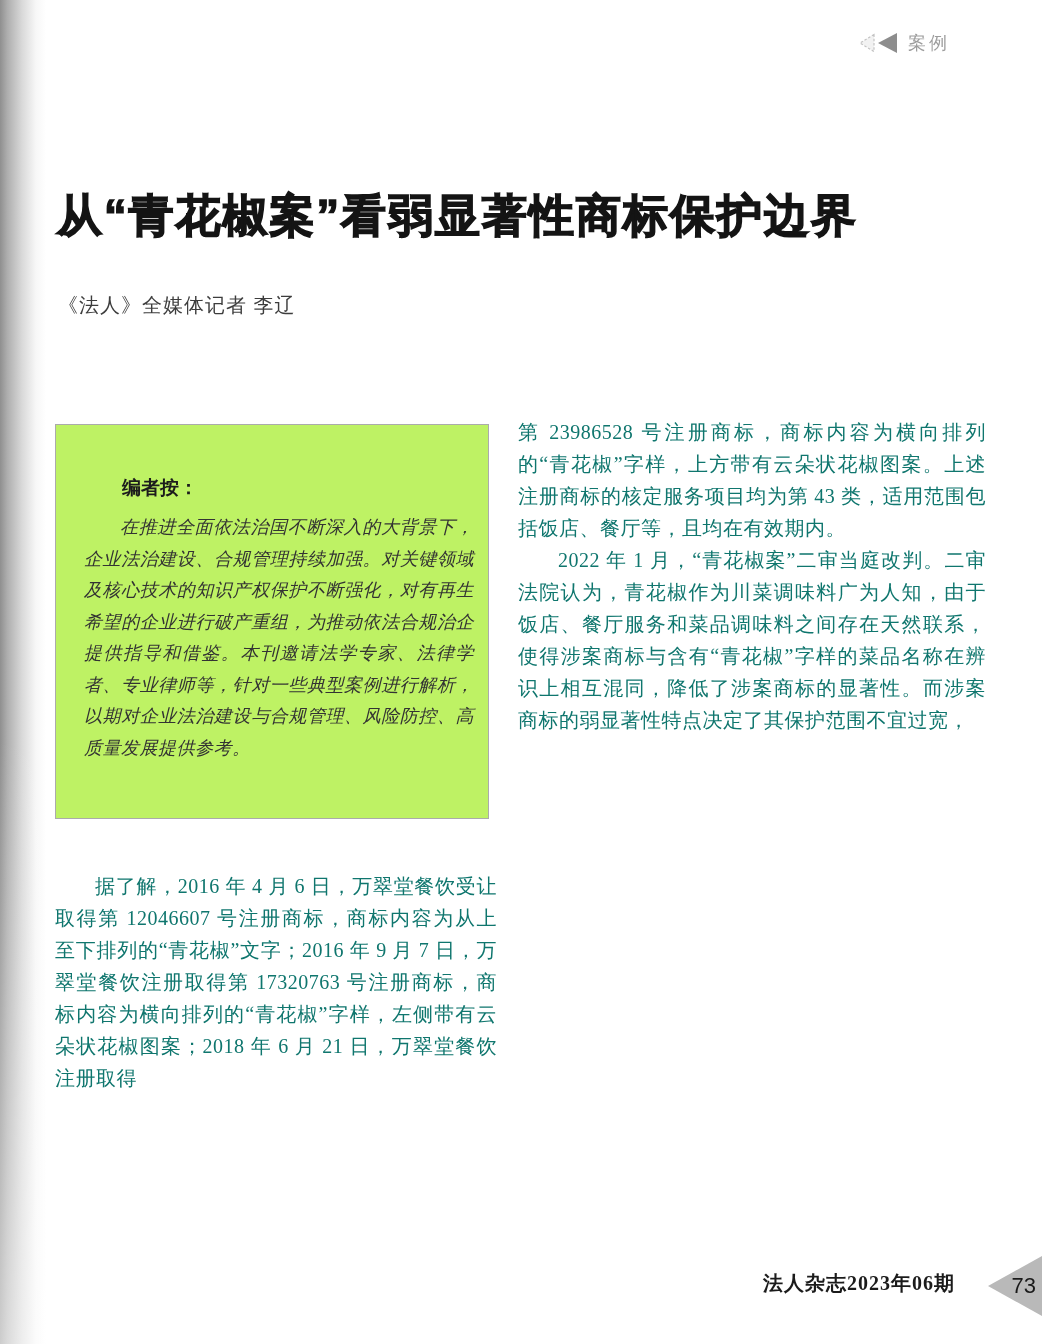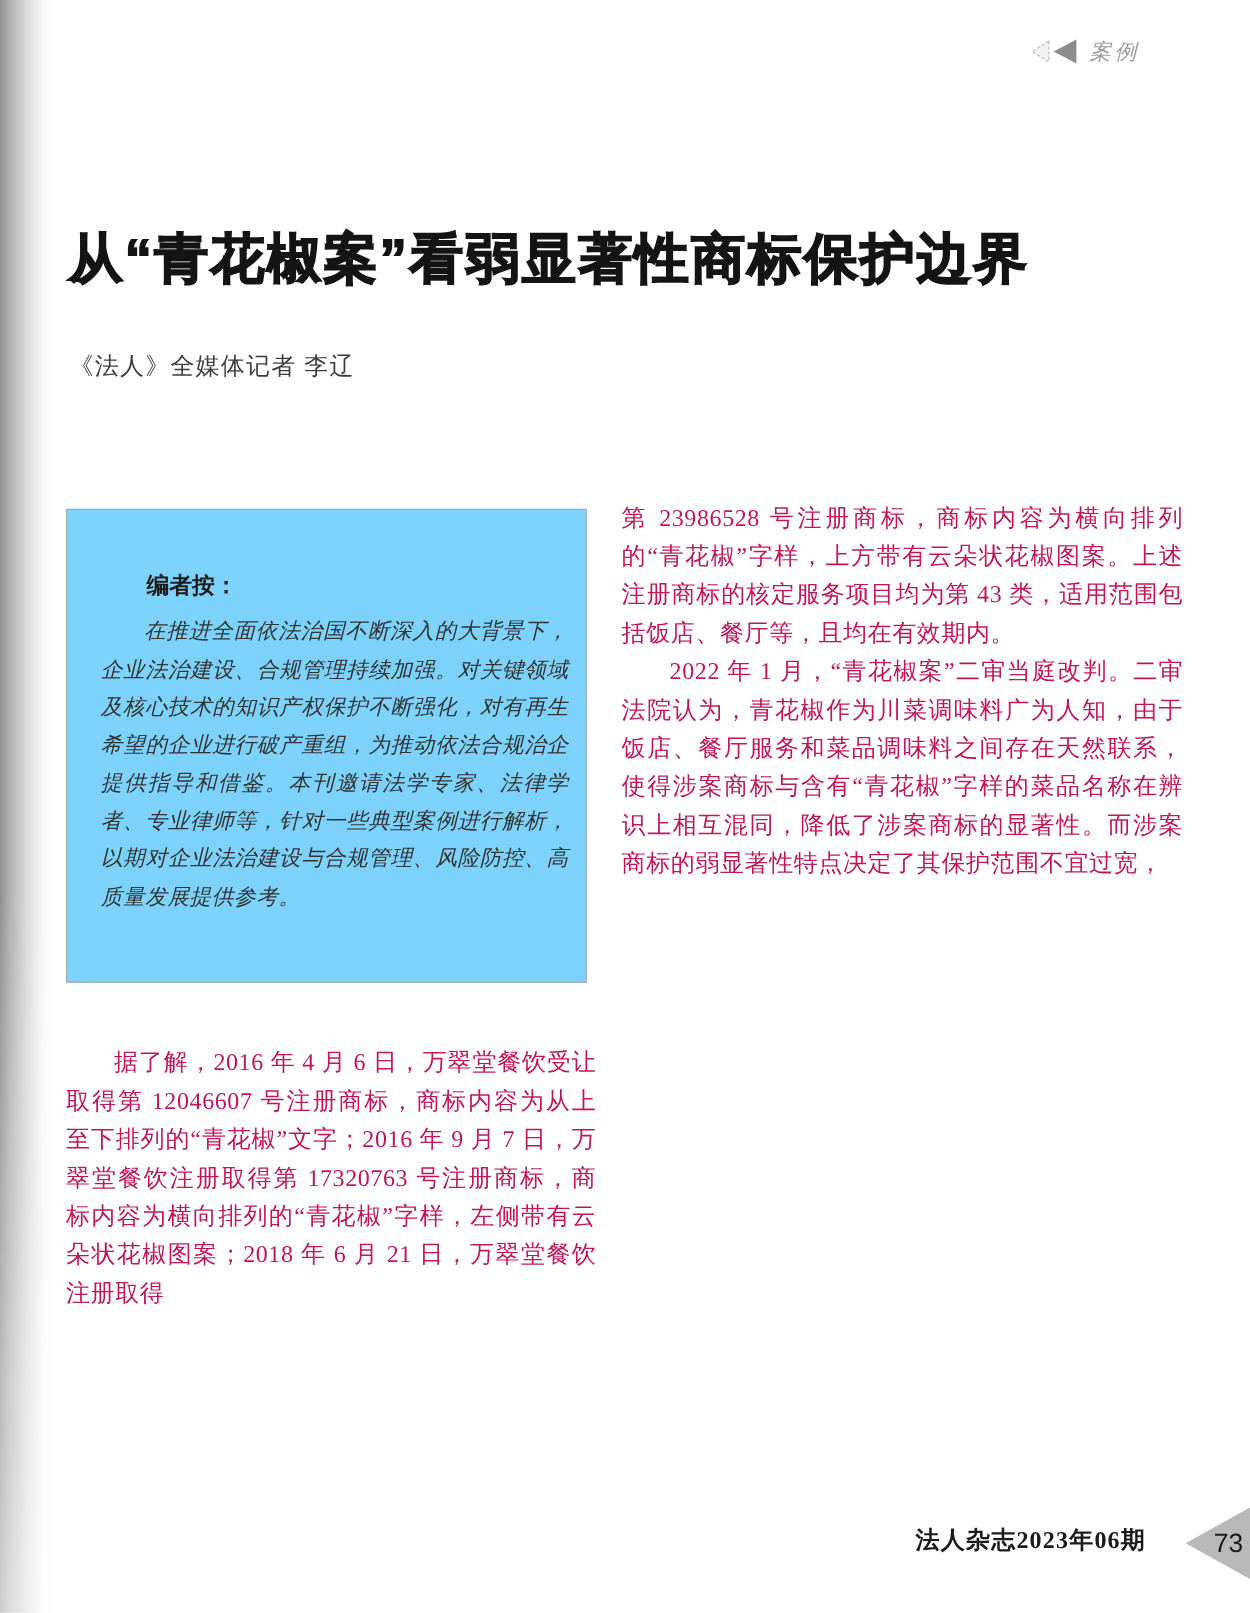--- a/index.html
+++ b/index.html
@@ -33,21 +33,20 @@
     position: absolute;
     top: 31px;
     right: 92px;
     display: flex;
     align-items: center;
     gap: 9px;
     color: #9c9c9c;
     font-family: "Liberation Sans", sans-serif;
     font-size: 18px;
     letter-spacing: 3px;
-    font-style: italic;
   }
   .category svg { display: block; }
 
   .title {
     position: absolute;
     left: 57px;
     top: 186px;
     margin: 0;
     width: 930px;
     font-family: "Liberation Sans", "DejaVu Sans", sans-serif;
@@ -70,21 +69,21 @@
   }
 
   .editor-box {
     position: absolute;
     left: 55px;
     top: 424px;
     width: 434px;
     height: 395px;
     box-sizing: border-box;
     border: 1px solid #ababab;
-    background: #7dd3fc;
+    background: #bef264;
     padding: 50px 14px 0 28px;
   }
   .editor-label {
     font-family: "Liberation Sans", sans-serif;
     font-size: 19px;
     font-weight: bold;
     color: #1c1c1c;
     margin: 0 0 10px 0;
     text-indent: 2em;
   }
@@ -99,21 +98,21 @@
     text-indent: 2em;
     color: #333333;
   }
 
   .col {
     position: absolute;
     font-size: 20px;
     line-height: 32px;
     letter-spacing: 0.5px;
     text-align: justify;
-    color: #be185d;
+    color: #0f766e;
   }
   .col p { margin: 0; text-indent: 2em; }
   .col p.no-indent { text-indent: 0; }
 
   .left-col  { left: 55px;  top: 870px; width: 442px; height: 390px; overflow: hidden; }
   .right-col { left: 518px; top: 416px; width: 468px; height: 852px; overflow: hidden; }
 
   .footer-journal {
     position: absolute;
     top: 1270px;

